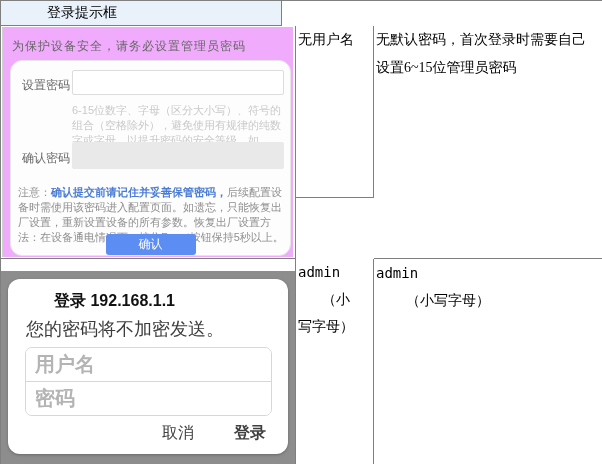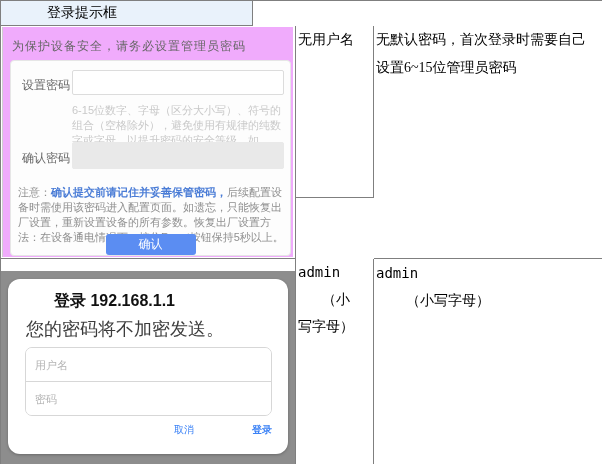--- a/index.html
+++ b/index.html
@@ -5,65 +5,65 @@
   * { margin:0; padding:0; box-sizing:border-box; }
   body { background:#fff; }
   #app {
     position:relative; width:602px; height:464px; background:#fff;
     font-family:"Liberation Serif","DejaVu Serif",serif; color:#000;
     border-left:1px solid #7f7f7f; border-top:1px solid #7f7f7f;
     overflow:hidden;
   }
   .cell { position:absolute; border-right:1px solid #7f7f7f; border-bottom:1px solid #7f7f7f; background:#fff; }
   .hdr { background:#e9f2fb; display:flex; align-items:center; font-size:14px; padding-left:2px; }
-  #h1 { left:0; top:0; width:252px; height:25px;padding-left:46px; }
+  #h1 { left:0; top:0; width:281px; height:25px;padding-left:46px; }
   #h2 { left:295px; top:0; width:78px; height:25px; }
   #h3 { left:373px; top:0; width:229px; height:25px;margin-top:28px; }
   #c11 { left:0; top:25px; width:295px; height:233px; }
   #c12 { left:295px; top:25px; width:78px; height:172px; }
   #c13 { left:373px; top:25px; width:229px; height:233px; }
   #c21 { left:0; top:258px; width:295px; height:206px; }
   #c22 { left:295px; top:258px; width:78px; height:206px; }
   #c23 { left:373px; top:258px; width:229px; height:206px; }
   .vcenter { display:flex; flex-direction:column; font-size:14px; line-height:28px; padding-left:2px; padding-right:14px; }
   .admin { font-family:"DejaVu Sans Mono",monospace; font-size:14px; }
   .note-indent-sm { text-indent:24px; line-height:27px; }
   .note-indent-lg { text-indent:30px; line-height:28px; }
 
   
   .shotA { position:absolute; left:1px; right:2px; top:1px; bottom:1px; background:#f0abfc;
            border-left:1px solid #cfcfcf; font-family:"Liberation Sans","DejaVu Sans",sans-serif; }
   .shotA .intro { position:absolute; left:9px; top:11px; font-size:12px; color:#666; letter-spacing:1px; }
   .panelA { position:absolute; left:7px; top:33px; width:281px; height:196px;
-            border:1px solid #e6e6e6; border-radius:4px; background:#fdfdfd; }
+            border:1px solid #e6e6e6; border-radius:12px; background:#fdfdfd; }
   .panelA .flabel { position:absolute; left:11px; font-size:12px; color:#666; }
   .inpA { position:absolute; left:61px; width:212px; border:1px solid #dcdcdc; border-radius:2px; background:#fff; height:25px; font-size:12px; padding:0 6px; }
   .inpA.disabled { background:#e9e9e9; border-color:#e9e9e9; height:27px; }
   .hintA { position:absolute; left:61px; top:42px; width:216px; font-size:11px; line-height:15px; color:#c9c9c9; }
   .noteA { position:absolute; left:7px; top:124px; width:268px; font-size:11px; line-height:15px; color:#8f8f8f; }
   .noteA .hl { color:#4a7cd6; font-weight:bold; }
   .btnA { position:absolute; left:50%; transform:translateX(-50%); top:173px; width:90px; height:21px;
           background:#5b8df2; color:#fff; font-size:12px; border:none; border-radius:3px;
           font-family:"Liberation Sans","DejaVu Sans",sans-serif; cursor:pointer; }
 
   
   .shotB { position:absolute; left:0; right:0; top:12px; bottom:0; background:#8d8d8d;
            font-family:"Liberation Sans","DejaVu Sans",sans-serif; }
   .cardB { position:absolute; left:7px; right:7px; top:8px; height:175px; background:#fff; border-radius:12px; box-shadow:0 1px 3px rgba(0,0,0,.25); }
   .cardB .title { position:absolute; left:18px; top:12px; font-size:16px; font-weight:bold; color:#111;margin-left:28px; }
   .cardB .subtitle { position:absolute; left:18px; top:38px; font-size:18px; color:#3c3c3c; }
   .groupB { position:absolute; left:17px; right:16px; top:68px; border:1px solid #d7d7d7; border-radius:7px; overflow:hidden; background:#fff; }
-  .groupB input { display:block; width:100%; height:33px; border:none; font-size:11px; padding:0 9px;
-                  font-family:"Liberation Sans","DejaVu Sans",sans-serif; color:#333; background:#fff; }
+  .groupB input { display:block; width:100%; height:33px; border:none; font-size:20px; padding:0 9px;
+                  font-family:"Liberation Sans","DejaVu Sans",sans-serif; color:#333; background:#fff;font-weight:bold; }
   .groupB input::placeholder { color:#b4b4b4; }
   .groupB .divider { height:1px; background:#d7d7d7; }
-  .btnB { position:absolute; top:144px; background:none; border:none; font-size:10px; color:#3b82f6;
+  .btnB { position:absolute; top:144px; background:none; border:none; font-size:16px; color:#404040;
           font-family:"Liberation Sans","DejaVu Sans",sans-serif; cursor:pointer; }
   #btn-cancel { right:94px; }
-  #btn-login { right:16px; font-weight:bold; }
+  #btn-login { right:22px; font-weight:bold; }
 </style>
 </head>
 <body>
 
 <div id="app">
 
   <div class="cell hdr" id="h1">
     <span>登录提示框</span>
   </div>
   <div class="cell hdr" id="h3">

